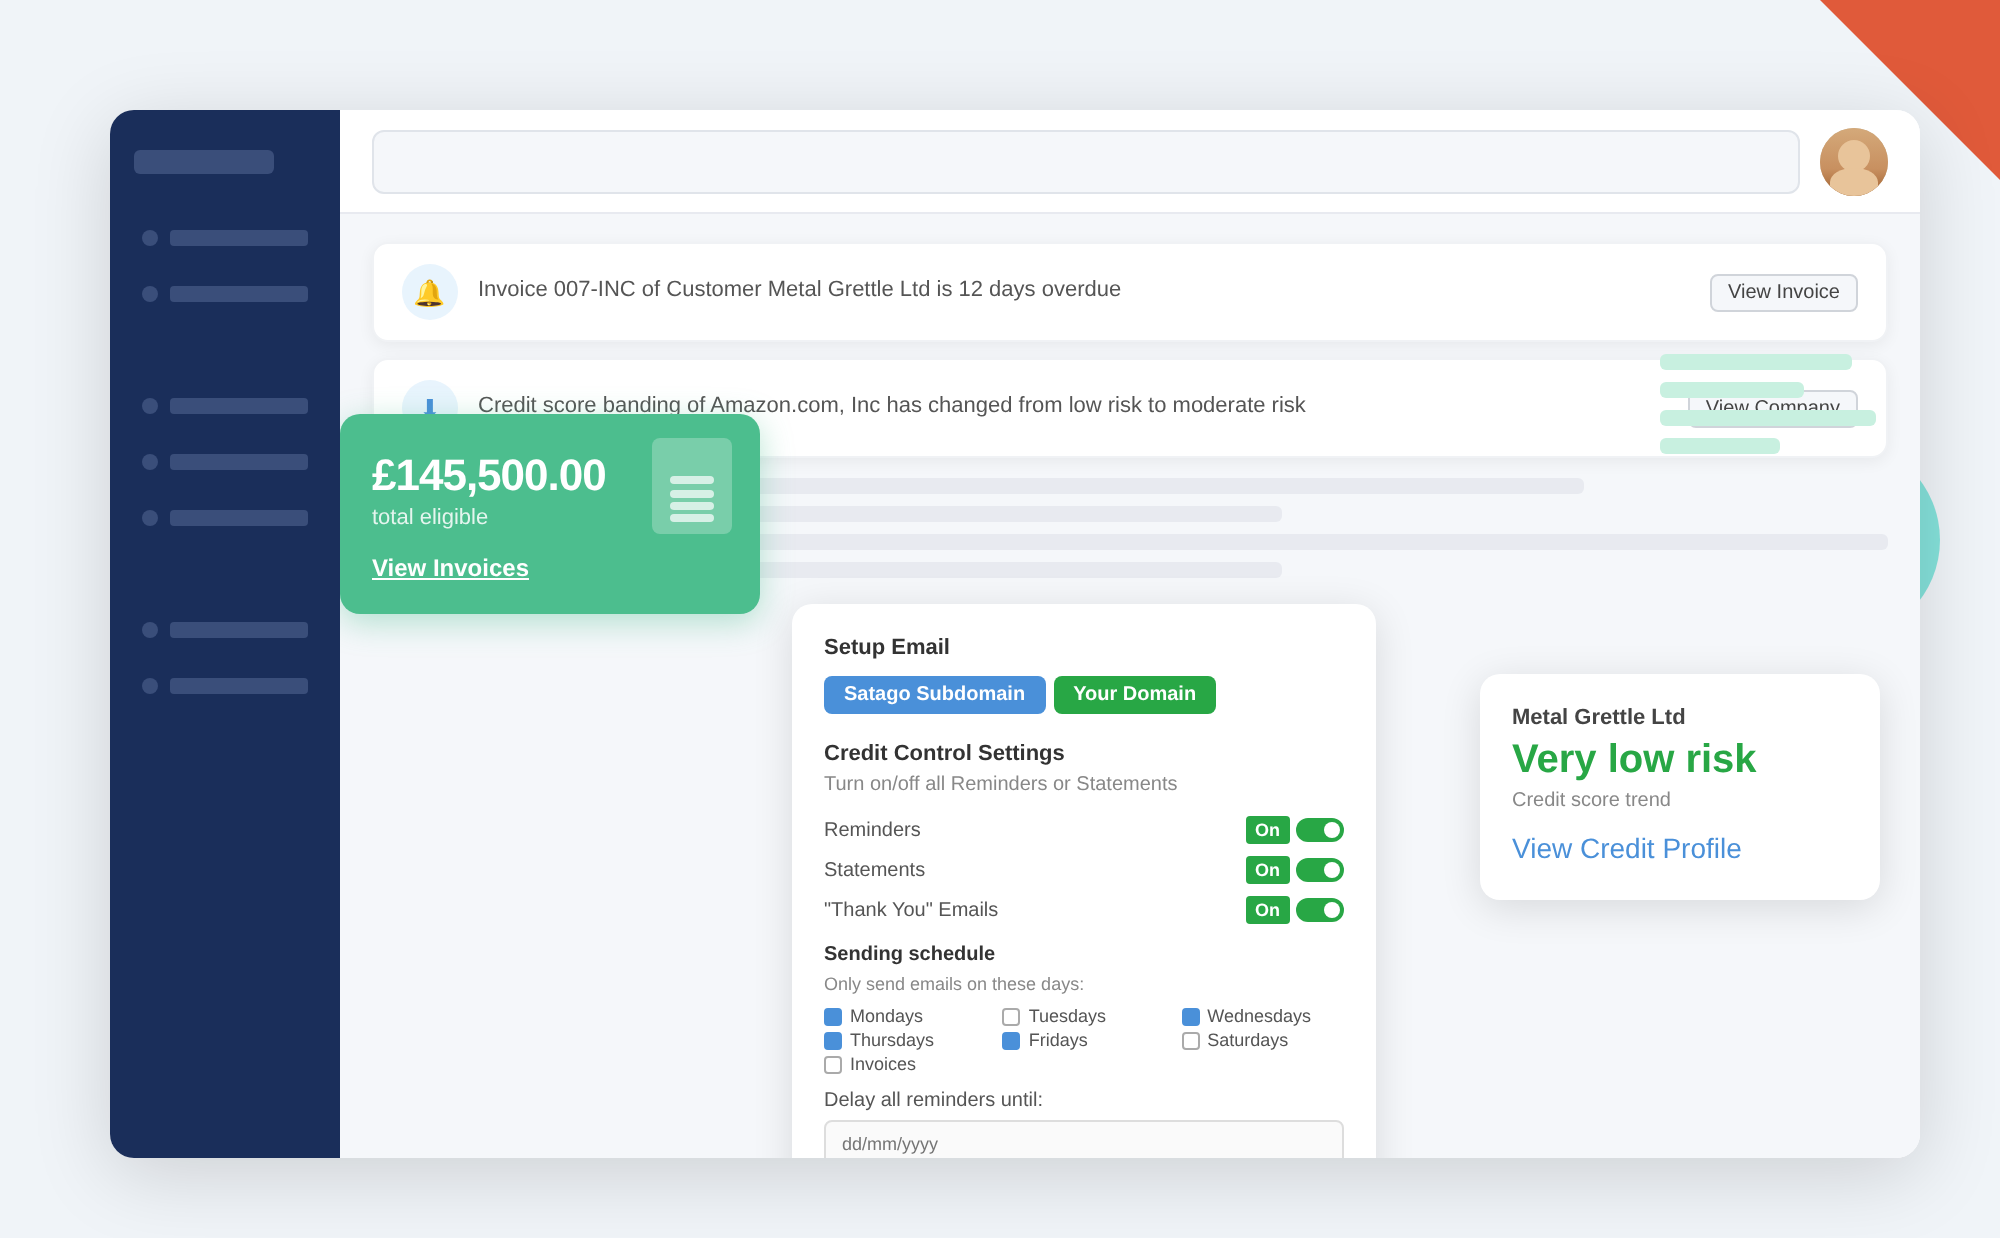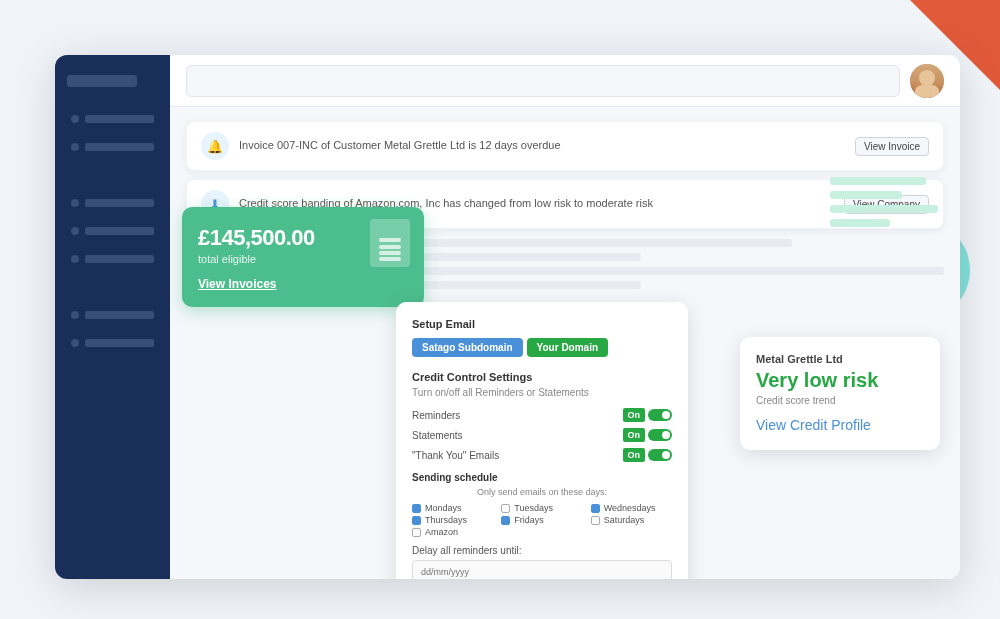--- a/index.html
+++ b/index.html
@@ -211,22 +211,22 @@
       color: #444;
       cursor: pointer;
       white-space: nowrap;
       text-align: right;
     }
 
     
     .invoice-card {
       position: absolute;
       top: 100px;
-      left: 12px;
-      width: 242px;
+      left: 0;
+      width: 210px;
       background: #4cbe8e;
       border-radius: 10px;
       padding: 18px 16px 16px;
       color: white;
       z-index: 5;
       box-shadow: 0 4px 16px rgba(76,190,142,0.4);
     }
     .invoice-card .amount {
       font-size: 22px;
       font-weight: 700;
@@ -393,21 +393,20 @@
     .sending-title {
       font-size: 10px;
       font-weight: 700;
       color: #333;
       margin-bottom: 4px;
     }
     .sending-sub {
       font-size: 9px;
       color: #888;
       margin-bottom: 6px;
-      text-align: center;
     }
     .days-grid {
       display: grid;
       grid-template-columns: 1fr 1fr 1fr;
       gap: 2px 8px;
       margin-bottom: 8px;
     }
     .day-item {
       display: flex;
       align-items: center;
@@ -647,21 +646,21 @@
             <div class="day-item">
               <div class="checkbox checked"></div>
               <span>Fridays</span>
             </div>
             <div class="day-item">
               <div class="checkbox"></div>
               <span>Saturdays</span>
             </div>
             <div class="day-item">
               <div class="checkbox"></div>
-              <span>Amazon</span>
+              <span>Invoices</span>
             </div>
           </div>
         </div>
 
         <div class="delay-section">
           <div class="delay-title">Delay all reminders until:</div>
           <input class="date-input" type="text" placeholder="dd/mm/yyyy" style="">
         </div>
       </div>
 

